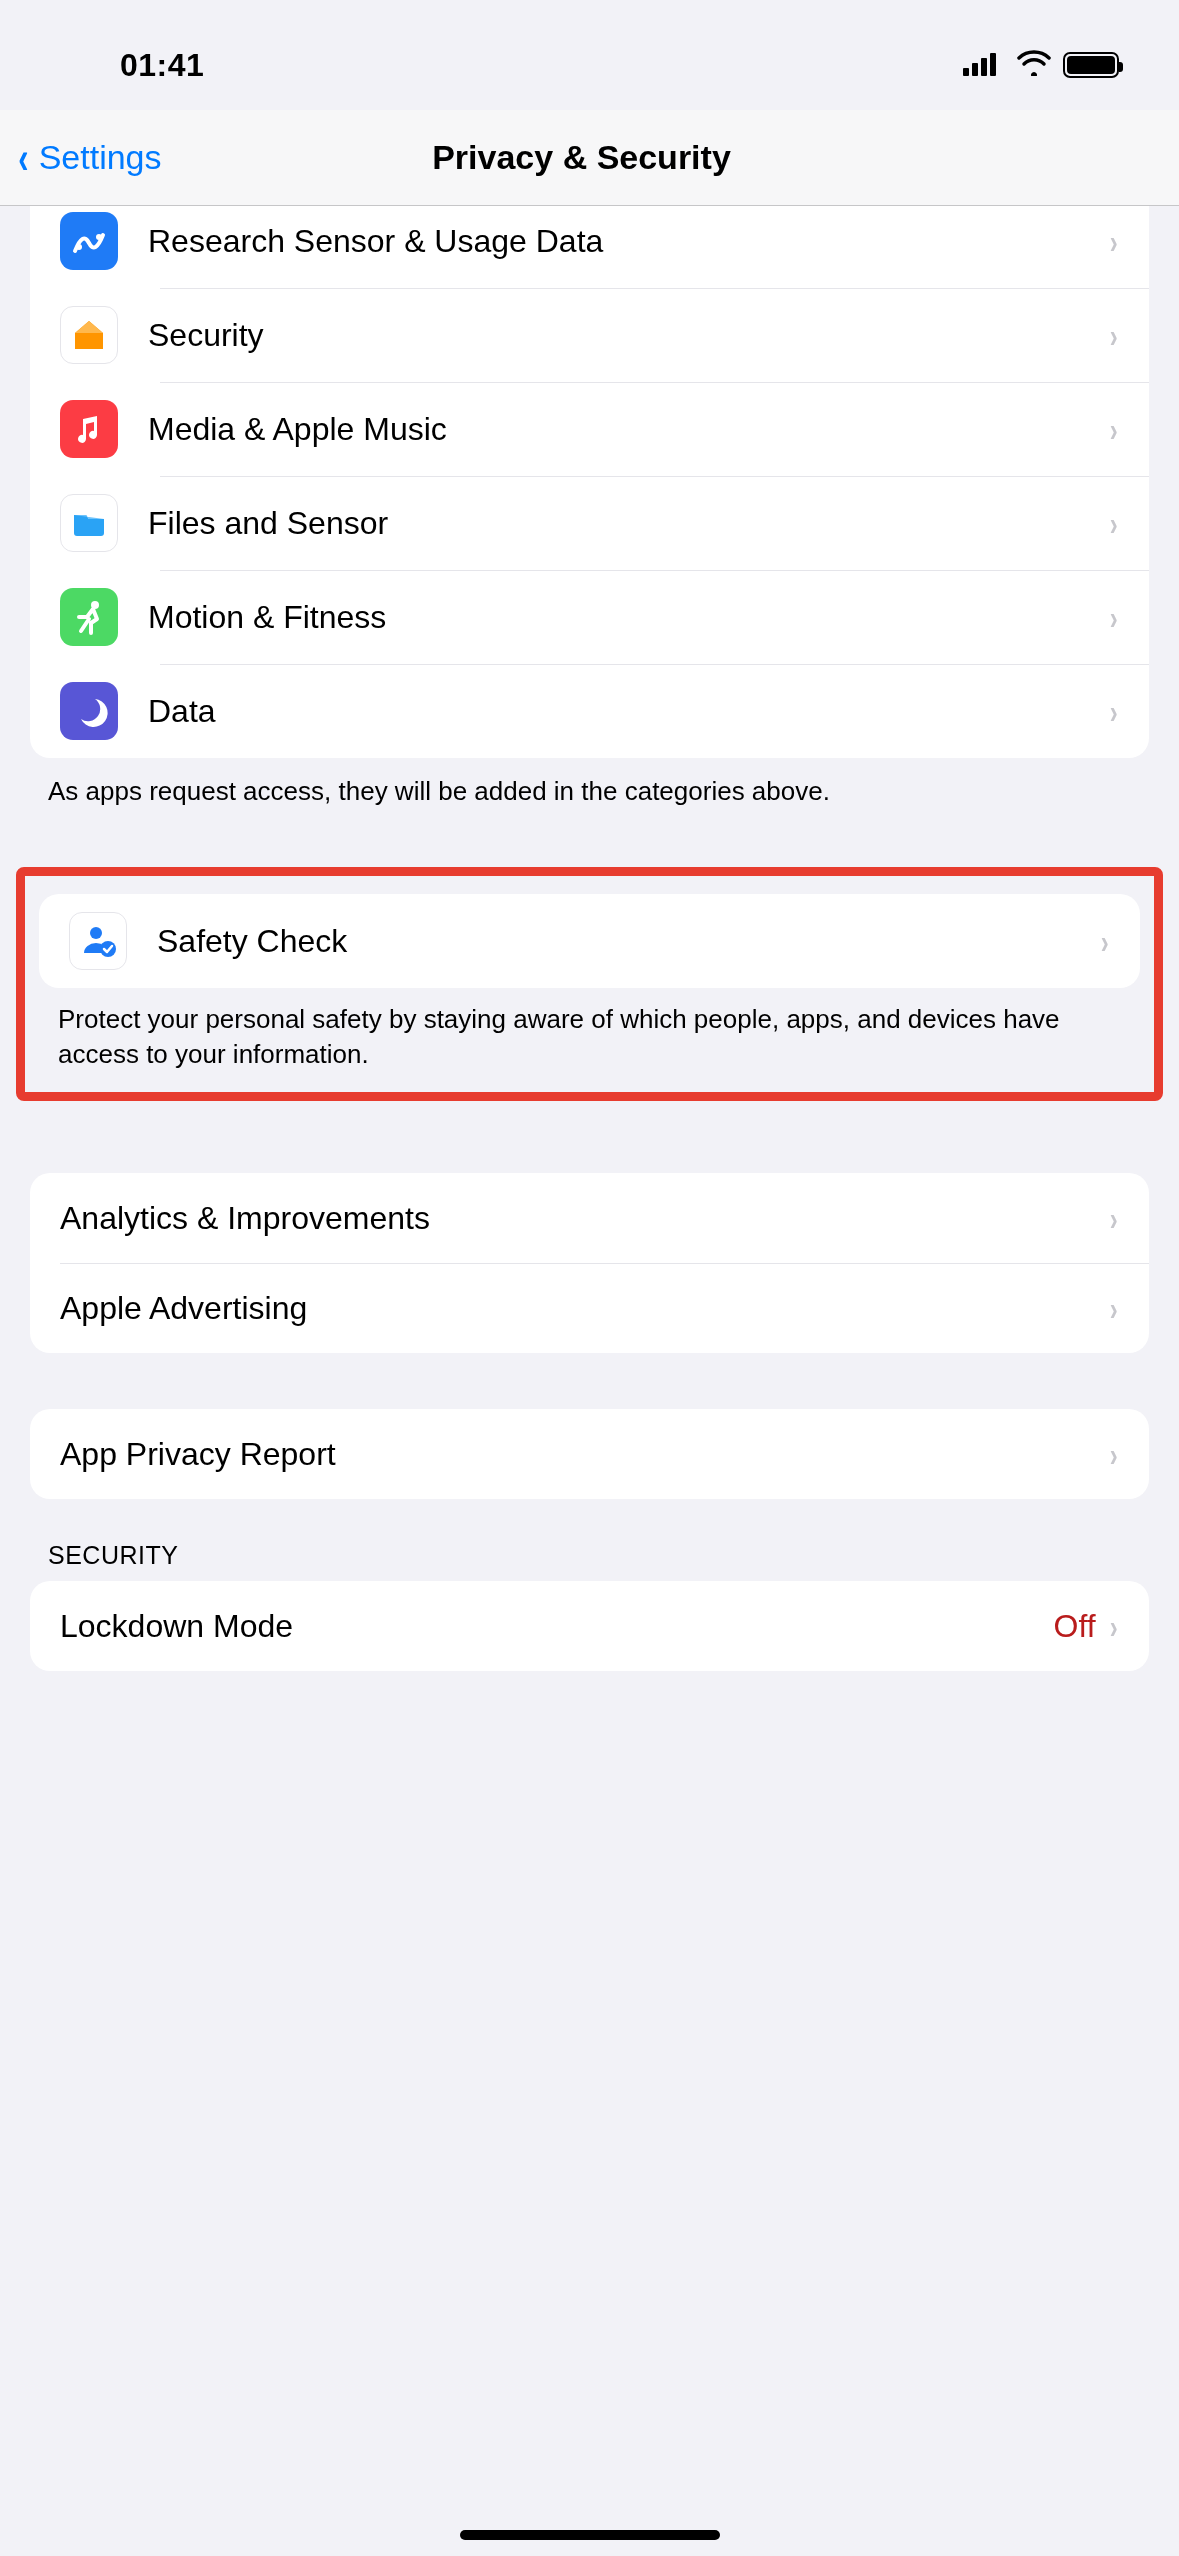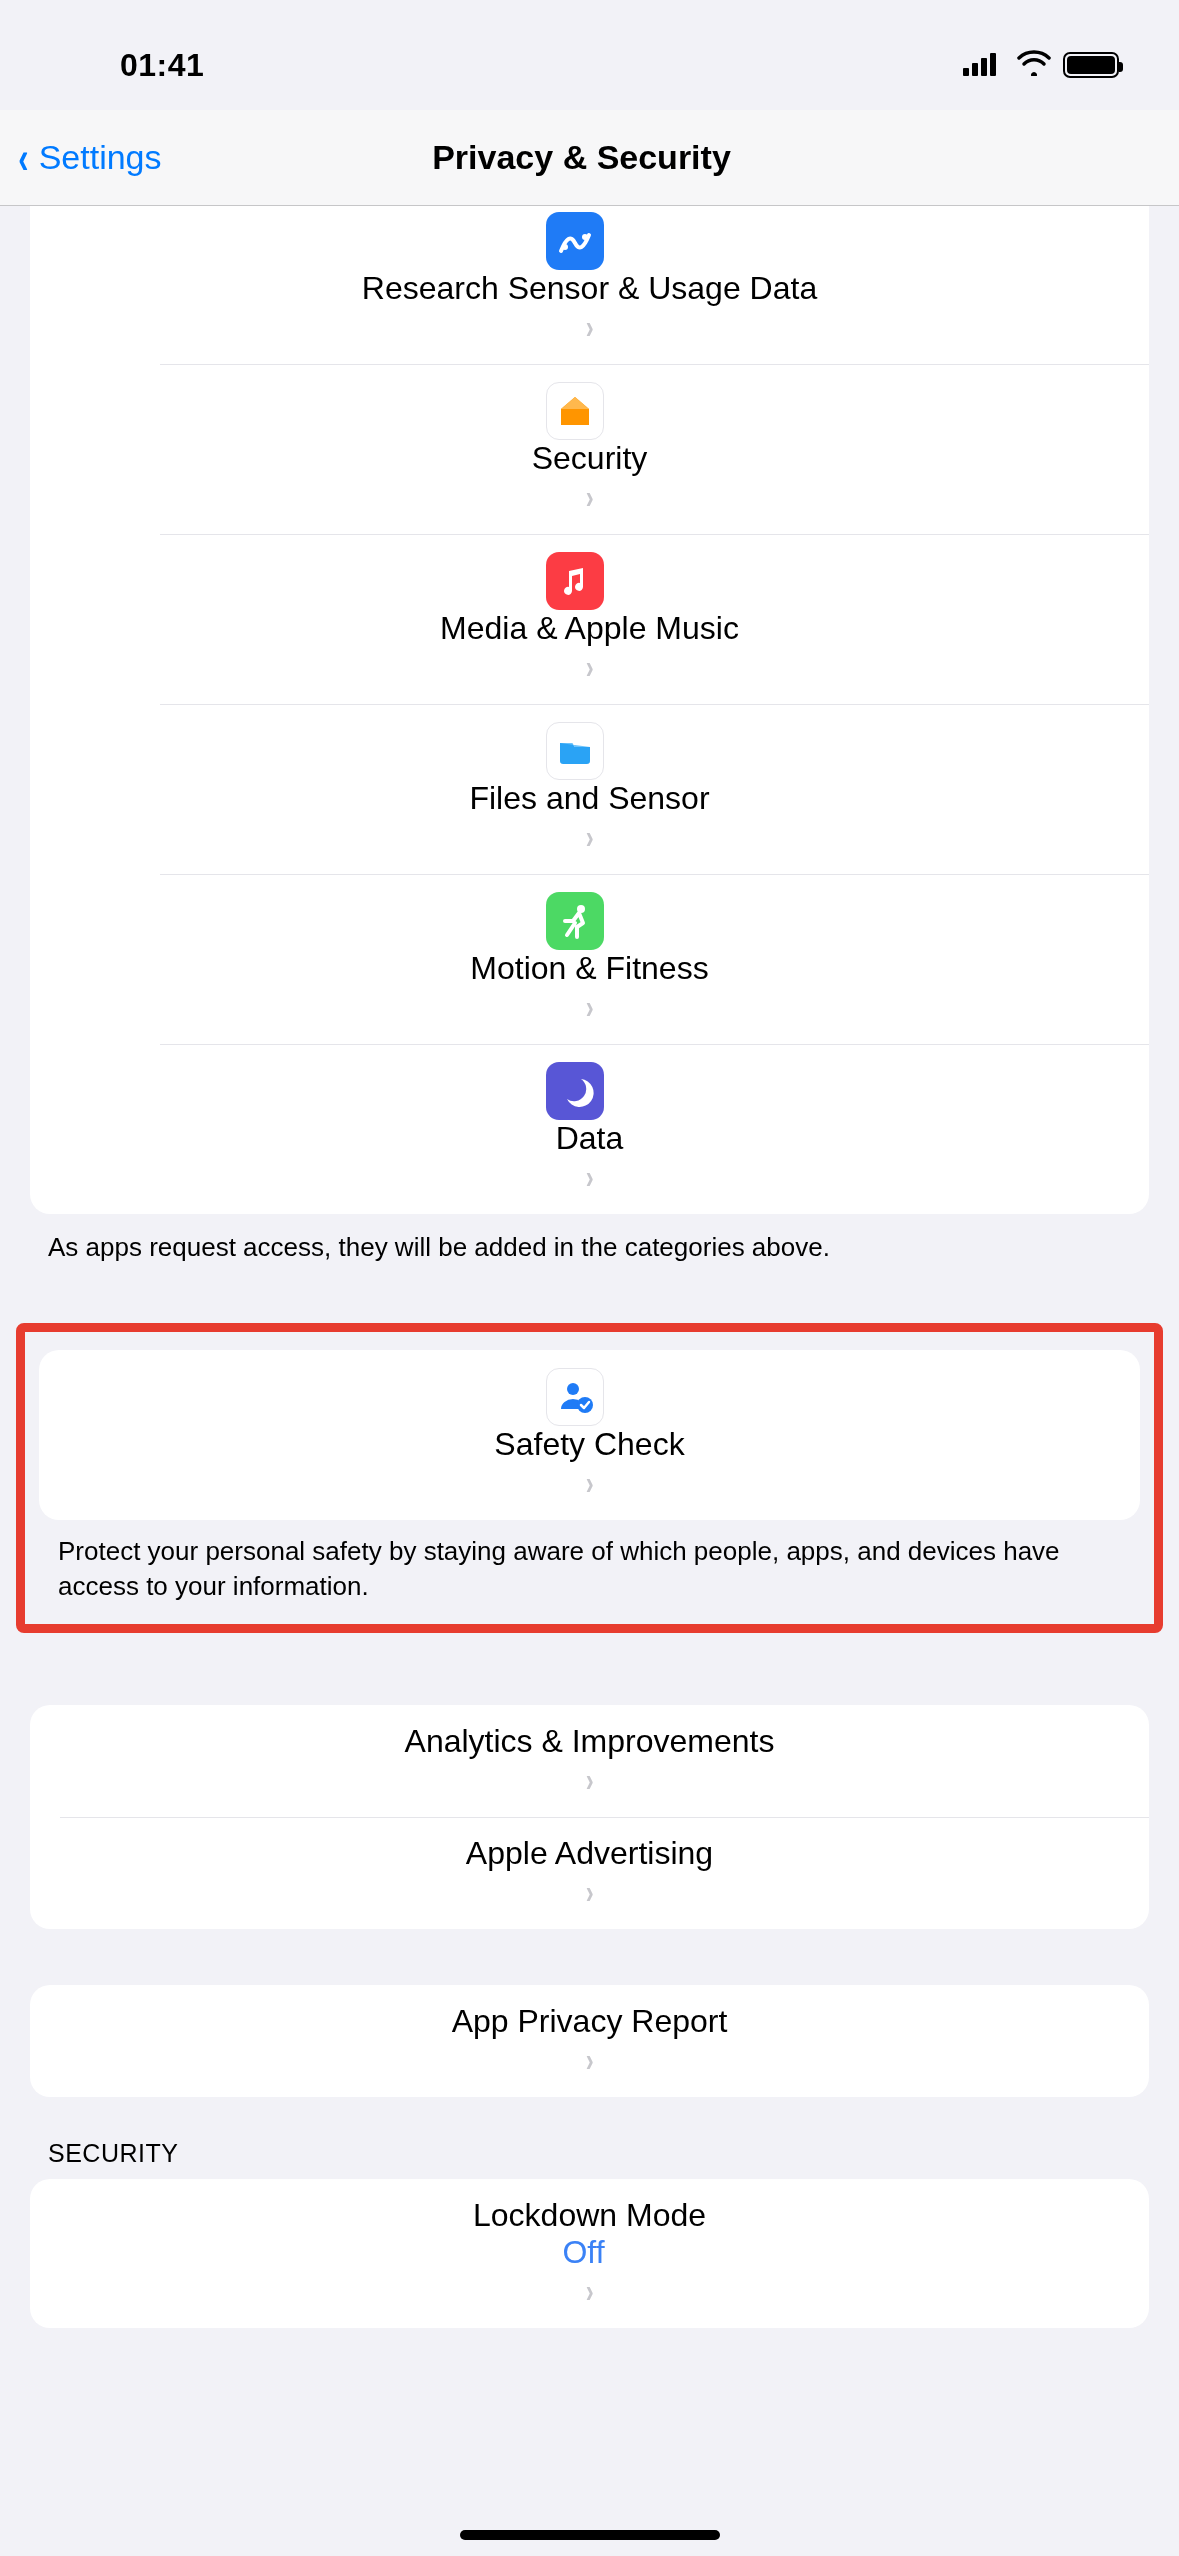--- a/index.html
+++ b/index.html
@@ -71,21 +71,20 @@
     margin: 0 30px;
     overflow:hidden;
   }
   .group.partial-top { border-top-left-radius:0; border-top-right-radius:0; margin-top:0; }
   .row {
     display:flex;
     align-items:center;
     min-height: 90px;
     padding: 18px 30px 18px 30px;
     position:relative;
-    flex-direction:column;
   }
   .row + .row::before, .row.sep::before {
     content:"";
     position:absolute;
     top:0; left:130px; right:0;
     height:1px;
     background:#e5e5ea;
   }
   .row.no-icon + .row.no-icon::before { left:30px; }
   .app-icon {
@@ -96,21 +95,21 @@
     display:flex; align-items:center; justify-content:center;
     font-size: 34px;
     color:#fff;
   }
   .app-icon.outline { border:1px solid #e5e5ea; background:#fff; }
   .row-label {
     font-size: 32px;
     flex: 1;
     color:#000;
   }
-  .row-value { font-size: 32px; color:#3b82f6; margin-right:12px; }
+  .row-value { font-size: 32px; color:#b91c1c; margin-right:12px; }
   .chevron {
     color:#c7c7cc;
     font-size: 34px;
     font-weight:600;
     transform: scaleX(0.7);
   }
   .app-icon svg { width: 40px; height: 40px; display:block; }
 
   .footer-text, .header-text {
     color:#000000;

